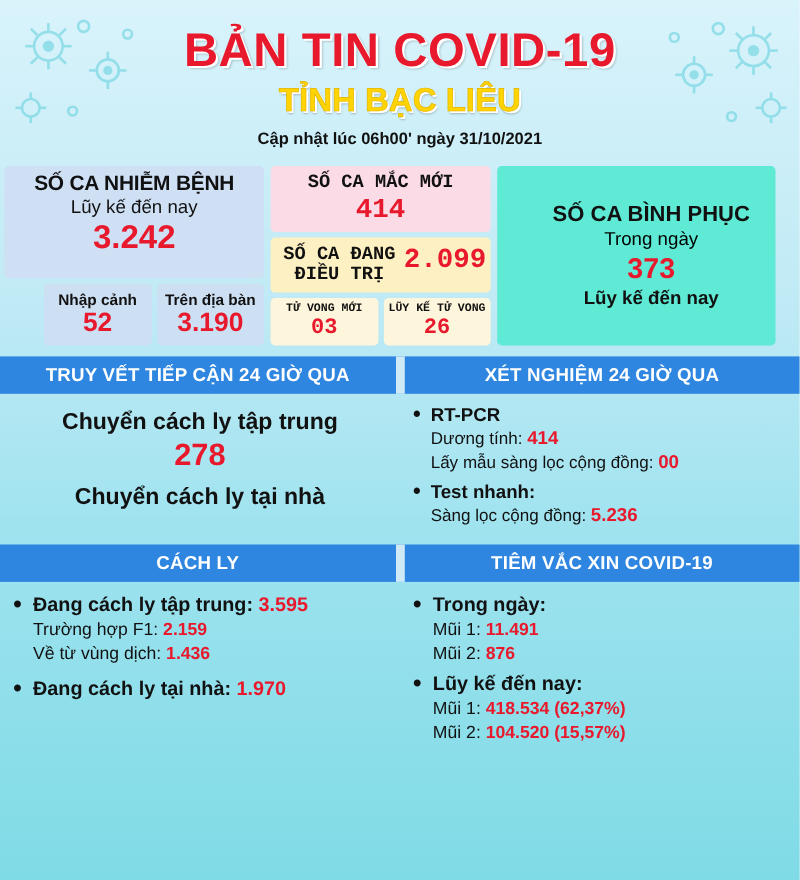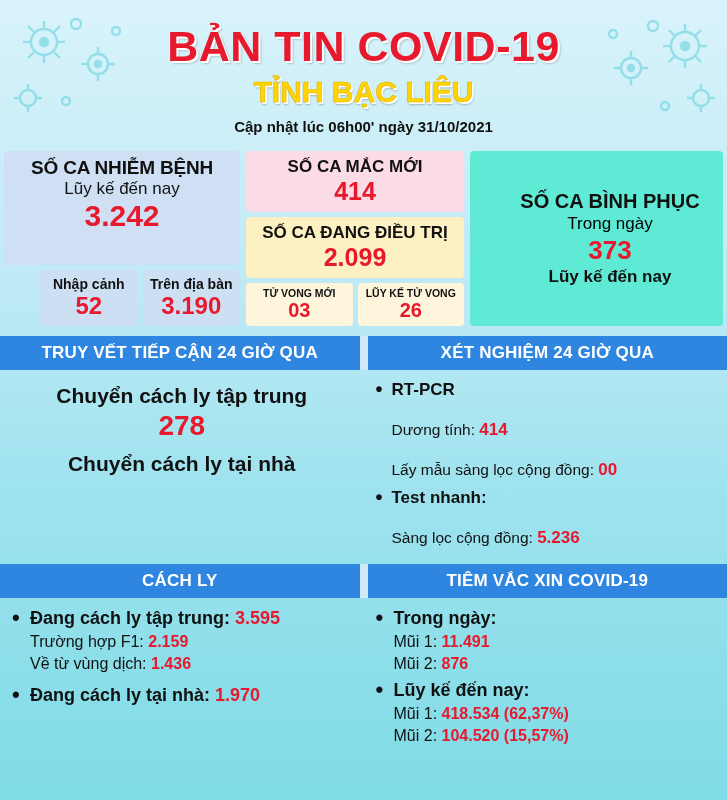--- a/index.html
+++ b/index.html
@@ -25,21 +25,21 @@
   }
   .title-date { font-size: 15px; font-weight: bold; color: #111; margin-top: 9px; }
 
   
   .stats {
     display: flex; gap: 6px; margin: 16px 4px 0 4px; position: relative; z-index: 3;
     align-items: stretch;
   }
   .col { display: flex; flex-direction: column; gap: 5px; }
   .col-left { width: 236px; }
-  .col-mid { width: 218px; }
+  .col-mid { width: 200px; font-family: Liberation Mono, monospace; }
   .col-right { width: 253px; }
 
   .box { border-radius: 4px; text-align: center; padding: 6px 4px; }
   .box-title { font-weight: bold; color: #111; }
   .box-num { color: #e8192c; font-weight: bold; }
 
   .b-blue { background: #cfe0f5; }
   .b-blue2 { background: #cddff3; }
   .b-pink { background: #fbdce6; }
   .b-yellow { background: #fdf0c2; }
@@ -82,21 +82,21 @@
   .center-col { text-align: center; }
   .center-col .lbl { font-size: 21px; font-weight: bold; color: #111; margin-top: 4px; }
   .center-col .val { font-size: 28px; font-weight: bold; color: #e8192c; margin: 2px 0 10px 0; }
 
   ul.bullets { list-style: none; }
   ul.bullets > li { margin-bottom: 2px; }
   .bullet-head { font-size: 17px; font-weight: bold; color: #111; position: relative; padding-left: 16px; }
   .bullet-head::before {
     content: "•"; position: absolute; left: 0; top: -2px; font-size: 20px; color: #111;
   }
-  .sub-line { font-size: 15.5px; color: #111; padding-left: 16px; margin-top: 20px; }
+  .sub-line { font-size: 15.5px; color: #111; padding-left: 16px; margin-top: 1px; }
   .red { color: #e8192c; font-weight: bold; }
   .red-b { color: #e8192c; font-weight: bold; font-size: 17px; }
 
   .bottom { position: relative; z-index: 3; }
   .b-list { padding: 10px 14px 0 14px; }
   .b-item { margin-bottom: 7px; }
   .b-main { font-size: 18px; font-weight: bold; color: #111; position: relative; padding-left: 18px; }
   .b-main::before { content: "•"; position: absolute; left: 0; top: -3px; font-size: 22px; }
   .b-sub { font-size: 16px; padding-left: 18px; margin-top: 4px; color: #111; }
   .b-sub .red { font-weight: bold; }
@@ -189,21 +189,21 @@
         <div class="box-num small-num">3.190</div>
       </div>
     </div>
   </div>
 
   <div class="col col-mid">
     <div class="box b-pink" style="flex:1; display:flex; flex-direction:column; justify-content:center;">
       <div class="box-title mid-head">SỐ CA MẮC MỚI</div>
       <div class="box-num mid-num">414</div>
     </div>
-    <div class="box b-yellow" style="flex:1; display:flex; flex-direction:column; justify-content:center;">
+    <div class="box b-yellow" style="flex:1; display:flex; flex-direction:row; justify-content:center;">
       <div class="box-title mid-head">SỐ CA ĐANG ĐIỀU TRỊ</div>
       <div class="box-num mid-num">2.099</div>
     </div>
     <div class="mid-row">
       <div class="box b-cream">
         <div class="box-title tiny-label">TỬ VONG MỚI</div>
         <div class="box-num tiny-num">03</div>
       </div>
       <div class="box b-cream">
         <div class="box-title tiny-label">LŨY KẾ TỬ VONG</div>

